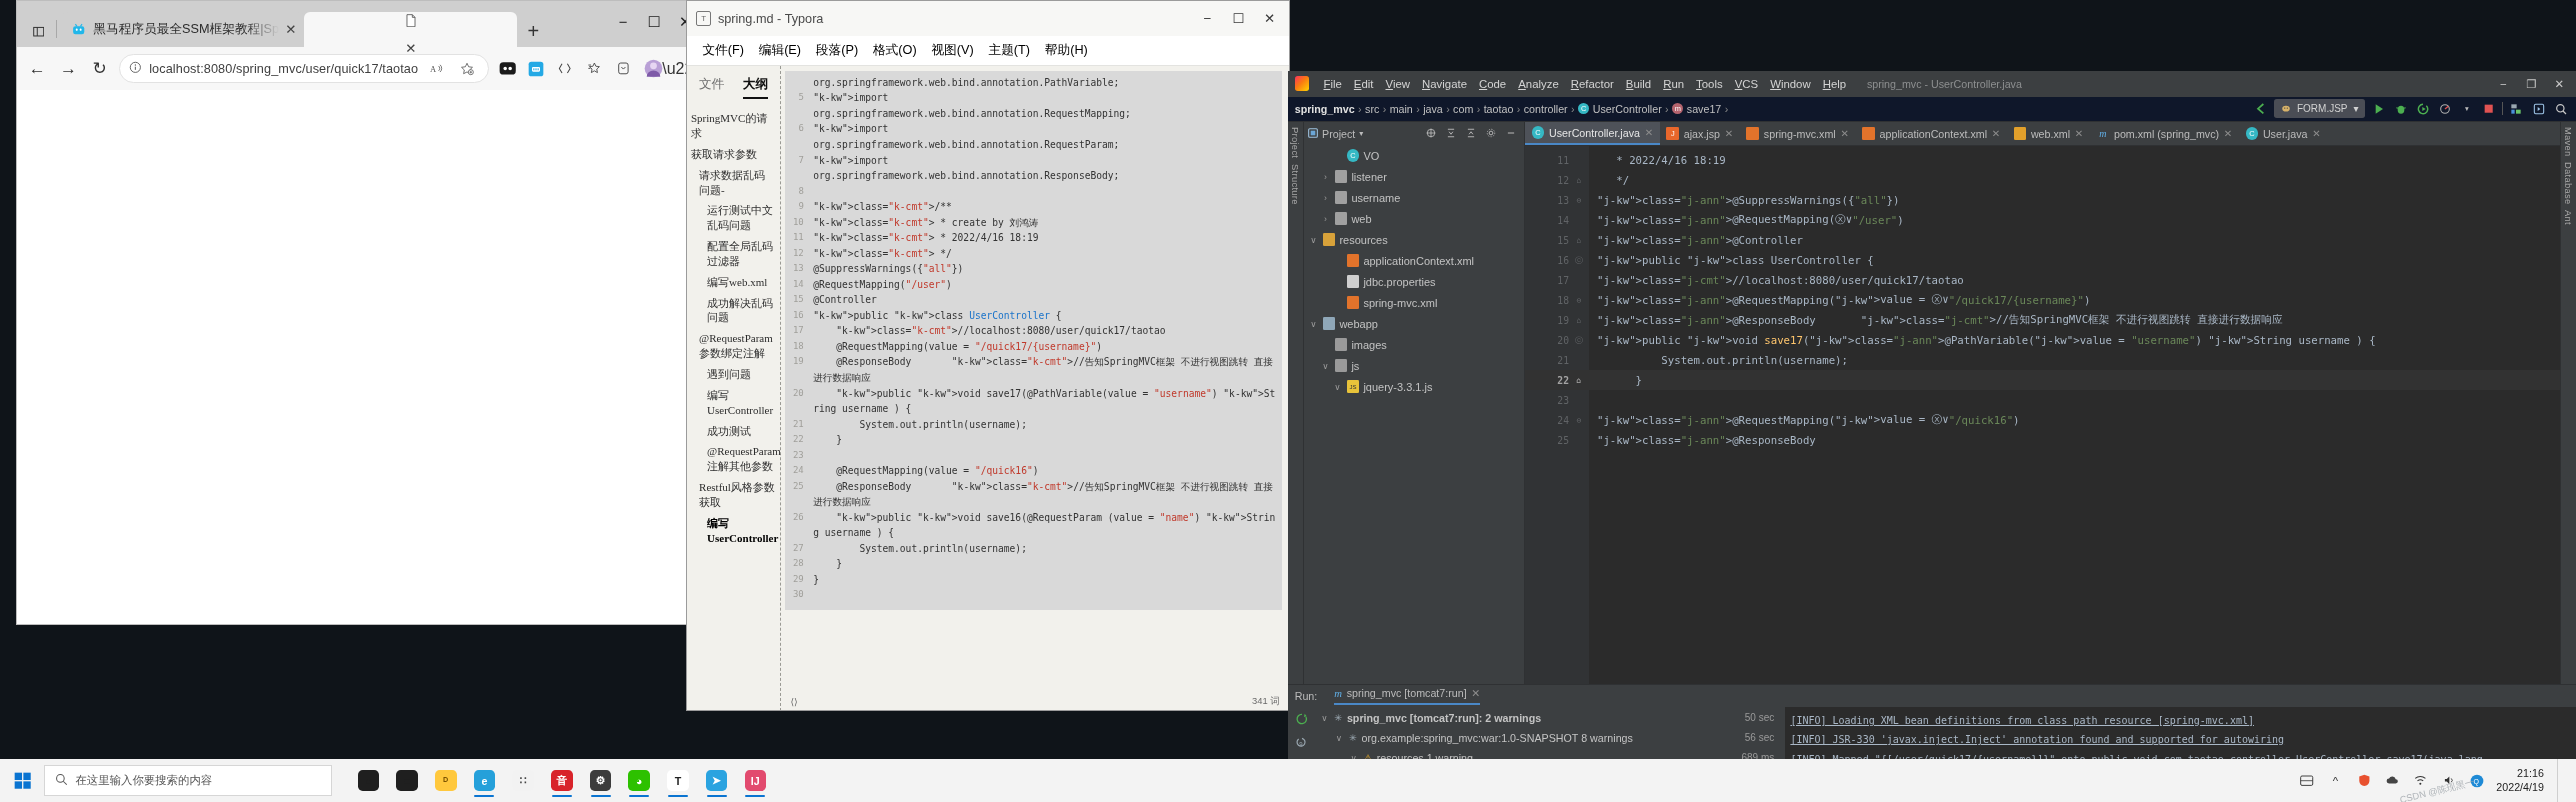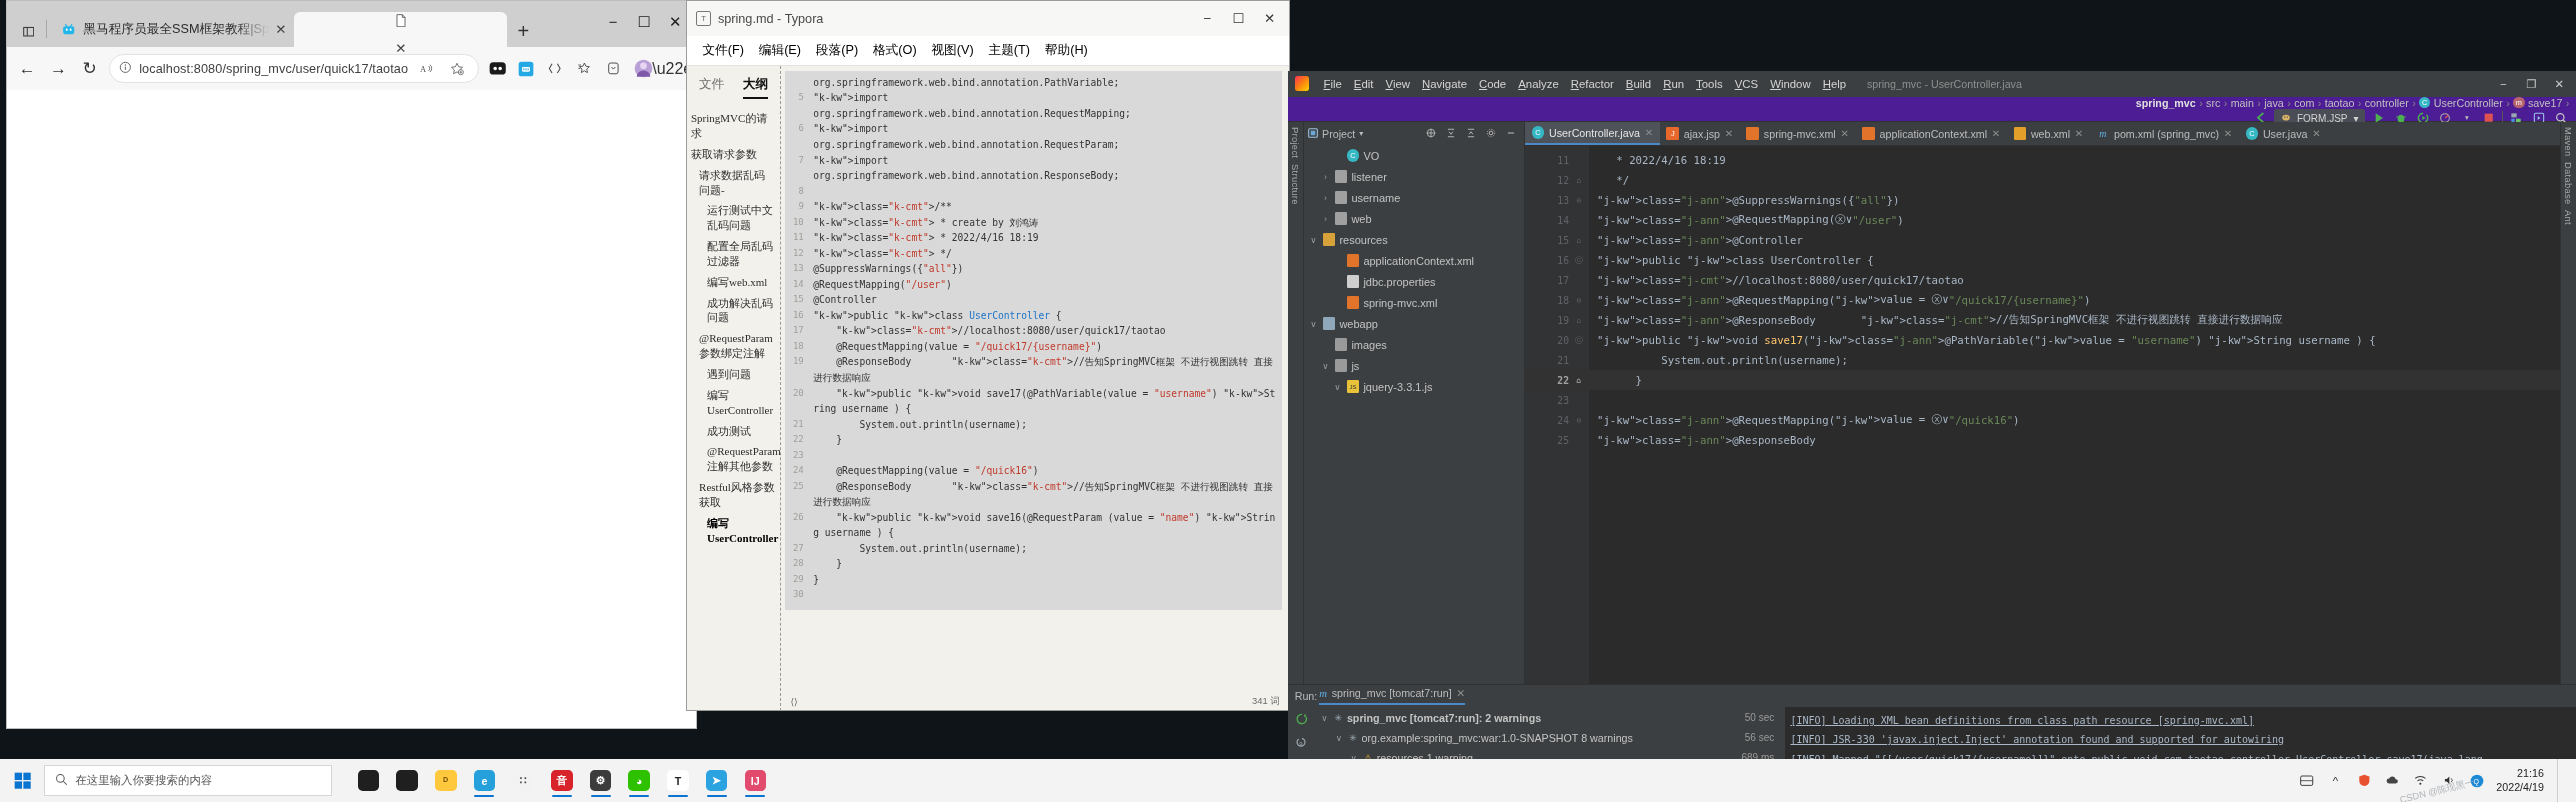--- a/index.html
+++ b/index.html
@@ -3,21 +3,21 @@
 <meta charset="utf-8">
 <style>
   * { box-sizing: border-box; margin:0; padding:0; }
   html,body { width:2576px; height:802px; overflow:hidden; background:#1e1e1e; }
   body { font-family:"Liberation Sans", sans-serif; font-size:13.4px; }
 
   
   #desktop { position:relative; width:2576px; height:802px; background:#0f1419; }
 
   
-  #edge { position:absolute; left:6px; top:0; width:691px; height:729px;
+  #edge { position:absolute; left:16px; top:0; width:691px; height:625px;
           background:#ffffff; border:0.7px solid #bdbdbd; overflow:hidden; }
   #edge-tabstrip { height:46px; background:#cfcfcf; display:flex; align-items:flex-end;
                    padding-left:9.4px; position:relative; }
   .edge-sysbtn-row { position:absolute; right:5.4px; top:8px; display:flex; gap:0; }
   .edge-sysbtn { width:31px; height:25.5px; display:flex; align-items:center; justify-content:center;
                  color:#222; font-size:14.8px; }
   .tab-ico { width:17.4px; height:17.4px; flex:0 0 auto; display:flex; align-items:center; justify-content:center; }
   .edge-tab { height:35px; display:flex; align-items:center; gap:6px; padding:0 8px;
               border-radius:6px 6px 0 0; max-width:248px; font-size:12.7px; color:#2b2b2b; }
   .edge-tab.inactive { background:#cfcfcf; }
@@ -73,22 +73,22 @@
   
   #idea { position:absolute; left:1288px; top:71px; width:1288px; height:688px;
           background:#3c3f41; color:#bbbbbb; overflow:hidden; font-size:11.4px; }
   #idea-title { height:25.5px; background:#3c3f41; display:flex; align-items:center; padding:0 2.7px 0 6.7px; }
   .idea-logo { width:14.8px;height:14.8px;border-radius:2.7px;margin-right:8px;
                background:linear-gradient(135deg,#fe315d 0%,#f97a12 45%,#ffd500 100%);}
   .idea-menu-item { font-size:11.4px; color:#d4d4d4; padding:2px 6px; }
   .idea-menu-item u { text-decoration:underline; }
   #idea-wtitle { color:#8d8f90; font-size:10.7px; margin-left:14.8px; flex:1; }
   .idea-sysbtn { width:28px;height:20px;display:flex;align-items:center;justify-content:center;color:#c8c8c8;font-size:11.4px;}
-  #idea-navbar { height:25.5px; background:#4c1d95; display:flex; align-items:flex-end; padding:0 6.7px;
-                 border-bottom:0.7px solid #2f3133;flex-direction:column; }
+  #idea-navbar { height:25.5px; background:#0f172a; display:flex; align-items:center; padding:0 6.7px;
+                 border-bottom:0.7px solid #2f3133; }
   #breadcrumb { display:flex; align-items:center; gap:3.4px; font-size:10.7px; color:#c0c0c0; flex:1; }
   #breadcrumb .sep { color:#8a8a8a; }
   #breadcrumb .crumb.first { font-weight:bold; color:#e0e0e0; }
   .bc-ico { width:11.4px;height:11.4px;border-radius:50%;display:inline-flex;align-items:center;
             justify-content:center;font-size:7.4px;color:#fff; }
   #idea-runbar { display:flex; align-items:center; gap:4.7px; }
   .tb-ico { width:17.4px;height:17.4px;display:flex;align-items:center;justify-content:center;font-size:10.7px;}
   #runconfig { background:#4a4d55; border-radius:2.7px; height:19px; display:flex; align-items:center;
                gap:6px; padding:0 6.7px; font-size:10px; color:#d2d2d2; }
   #idea-main { display:flex; height:calc(100% - 51px - 55px - 20px); }
@@ -116,21 +116,21 @@
   .gl .num { width:19px; text-align:right; }
   .gl .mk { width:12px; text-align:center; font-size:8px; }
   .gl.cur { background:#323232; color:#a4a3a3; font-weight:bold; }
   #codearea { flex:1; font-family:"DejaVu Sans Mono",monospace; font-size:10.7px; padding-top:4px;
               overflow:hidden; position:relative; }
   .codeline { height:20px; display:flex; align-items:center; padding-left:8px; white-space:pre; color:#a9b7c6; }
   .codeline.cur { background:#323232; } .j-str{color:#6a8759;} .j-fn{color:#ffc66d;}
   #idea-rightstrip { width:16px; background:#3c3f41; display:flex; flex-direction:column;
                      align-items:center; padding-top:5.4px; border-left:0.7px solid #2f3133;}
   #idea-run { height:203px; background:#3c3f41; display:flex; flex-direction:column; border-top:0.7px solid #2f3133;}
-  #run-head { height:21.5px; display:flex; align-items:center; gap:2px; padding:0 6.7px; font-size:10.7px; }
+  #run-head { height:21.5px; display:flex; align-items:center; gap:17px; padding:0 6.7px; font-size:10.7px; }
   #run-tab { display:flex; align-items:center; gap:4.7px; padding-bottom:3.4px; border-bottom:2px solid #4a88c7; }
   #run-body { flex:1; display:flex; min-height:0; }
   #run-toolcol { width:27px; background:#3c3f41; display:flex; flex-direction:column; align-items:center;
                  gap:8.7px; padding-top:4px; }
   .rt-ico { width:16px;height:16px;display:flex;align-items:center;justify-content:center;font-size:10.7px;}
   #run-tree { width:470px; background:#3c3f41; padding:1.3px 5.4px 0 1.3px; overflow:hidden; }
   .rrow { height:20px; display:flex; align-items:center; font-size:10.7px; color:#c4c4c4; gap:4.7px; }
   .rrow .dur { margin-left:auto; color:#9a9a9a; font-size:10px; padding-right:5.4px; }
   #console { flex:1; background:#2b2b2b; font-family:"DejaVu Sans Mono",monospace; font-size:10px;
              color:#a9b7c6; padding:4px 5.4px; overflow:hidden; position:relative; }

